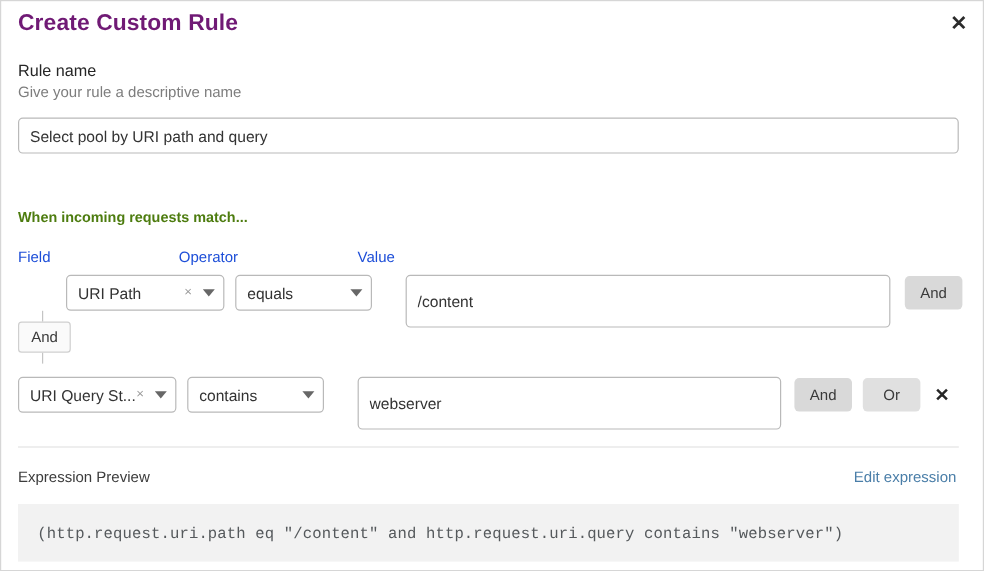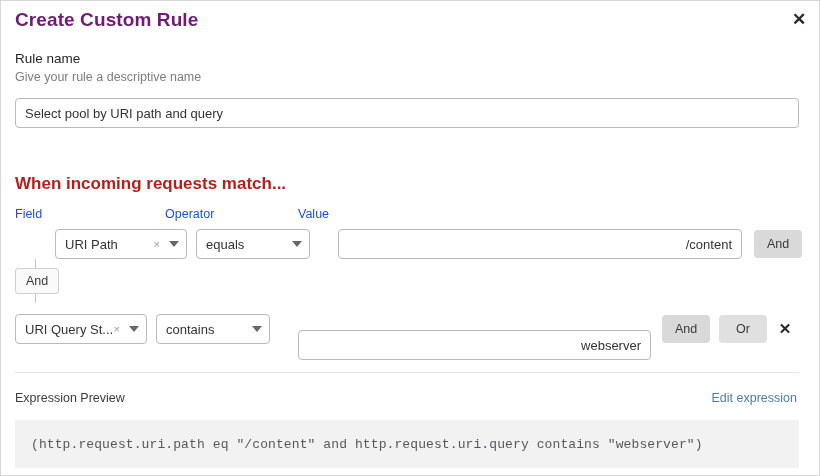--- a/index.html
+++ b/index.html
@@ -76,40 +76,40 @@
     color: #333333;
     padding: 0 9px;
     outline: none;
   }
   .rule-name-input-wrap { margin-top: 14px; }
 
   .section-heading {
     position: absolute;
     left: 14px;
     top: 173px;
-    font-size: 17px;
+    font-size: 12px;
     font-weight: bold;
-    color: #b91c1c;
+    color: #4d7c0f;
     text-align: center;
   }
 
   .col-headers {
     position: absolute;
     top: 206px;
     left: 0;
     width: 100%;
     height: 16px;
   }
   .col-header {
     position: absolute;
     font-size: 12.5px;
     color: #1d4ed8;
   }
   .col-header.field { left: 14px; }
-  .col-header.operator { left: 164px; }
+  .col-header.operator { left: 148px; }
   .col-header.value { left: 297px; }
 
   .cond-row {
     position: absolute;
     left: 0;
     width: 100%;
     height: 30px;
   }
   .cond-row.row1 { top: 228px; margin-left: 40px; }
   .cond-row.row2 { top: 313px; border-radius: 10px; }
@@ -149,34 +149,33 @@
     border-top: 6px solid #676767;
     margin-left: 2px;
   }
 
   .sel-field { left: 14px; width: 132px; }
   .sel-op    { left: 155px; width: 114px; }
 
   .val-input {
     position: absolute;
     box-sizing: border-box;
-    height: 30px;
+    height: 44px;
     left: 297px;
     border: 1px solid #b9b9b9;
     border-radius: 4px;
     background: #ffffff;
     font-family: "Liberation Sans", sans-serif;
     font-size: 13px;
     color: #333333;
     padding: 0 9px;
     outline: none;
-    text-align: right;
   }
   .val-row1 { width: 404px; }
-  .val-row2 { width: 353px; margin-top: 16px; }
+  .val-row2 { width: 353px; }
 
   .logic-btn {
     position: absolute;
     box-sizing: border-box;
     height: 28px;
     min-width: 48px;
     top: 1px;
     border: none;
     border-radius: 4px;
     background: #d9d9d9;

